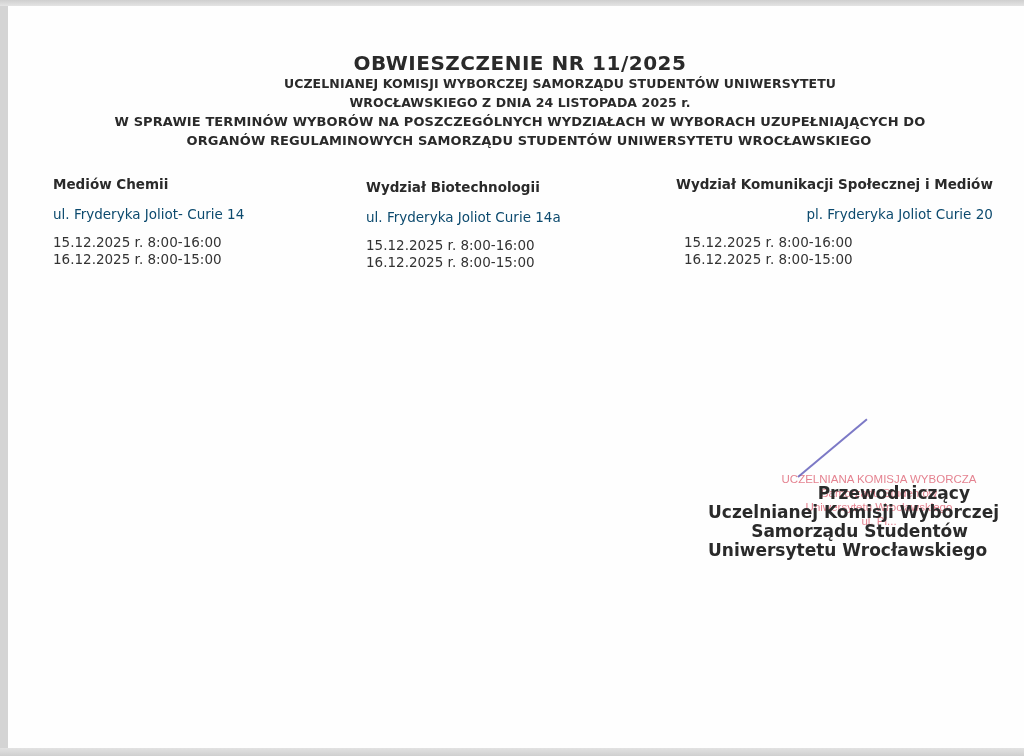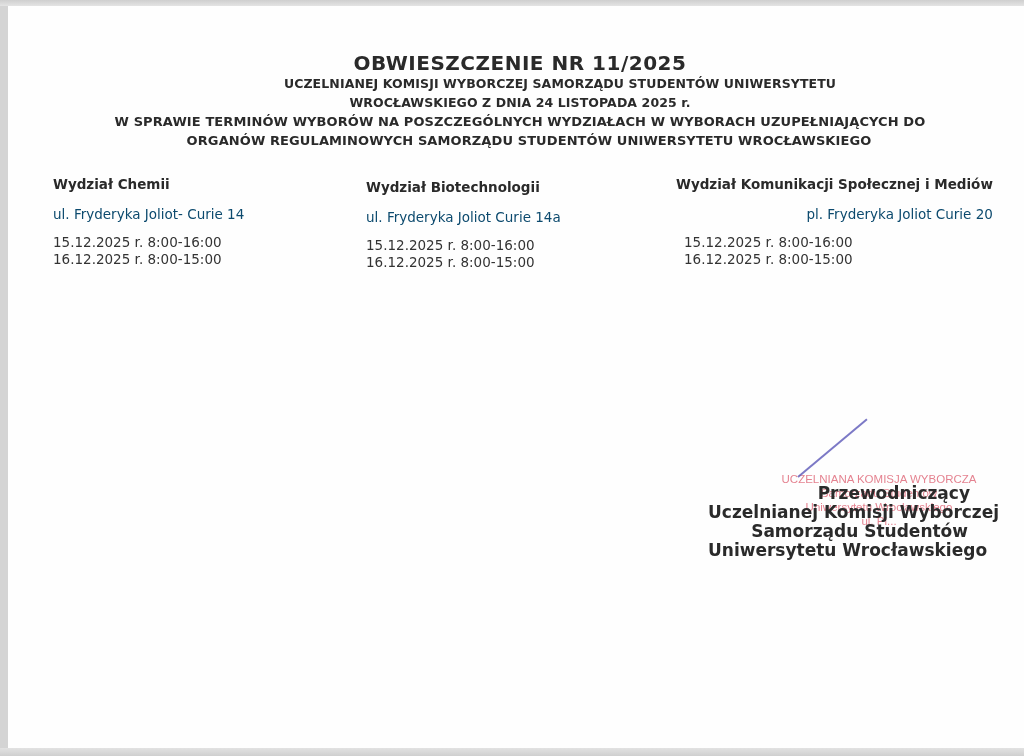--- a/index.html
+++ b/index.html
@@ -72,21 +72,21 @@
 <div class="page">
   <div class="header">
     <div class="title">OBWIESZCZENIE NR 11/2025</div>
     <div class="sub sub1">UCZELNIANEJ KOMISJI WYBORCZEJ SAMORZĄDU STUDENTÓW UNIWERSYTETU</div>
     <div class="sub sub2">WROCŁAWSKIEGO Z DNIA 24 LISTOPADA 2025 r.</div>
     <div class="sub sub3">W SPRAWIE TERMINÓW WYBORÓW NA POSZCZEGÓLNYCH WYDZIAŁACH W WYBORACH UZUPEŁNIAJĄCYCH DO</div>
     <div class="sub sub4">ORGANÓW REGULAMINOWYCH SAMORZĄDU STUDENTÓW UNIWERSYTETU WROCŁAWSKIEGO</div>
   </div>
 
   <div class="col c1">
-    <div class="name">Wydział Chemii</div>
+    <div class="name">Mediów Chemii</div>
     <div class="addr">ul. Fryderyka Joliot- Curie 14</div>
     <div class="dates">
       <div>15.12.2025 r. 8:00-16:00</div>
       <div>16.12.2025 r. 8:00-15:00</div>
     </div>
   </div>
 
   <div class="col c2">
     <div class="name">Wydział Biotechnologii</div>
     <div class="addr">ul. Fryderyka Joliot Curie 14a</div>

